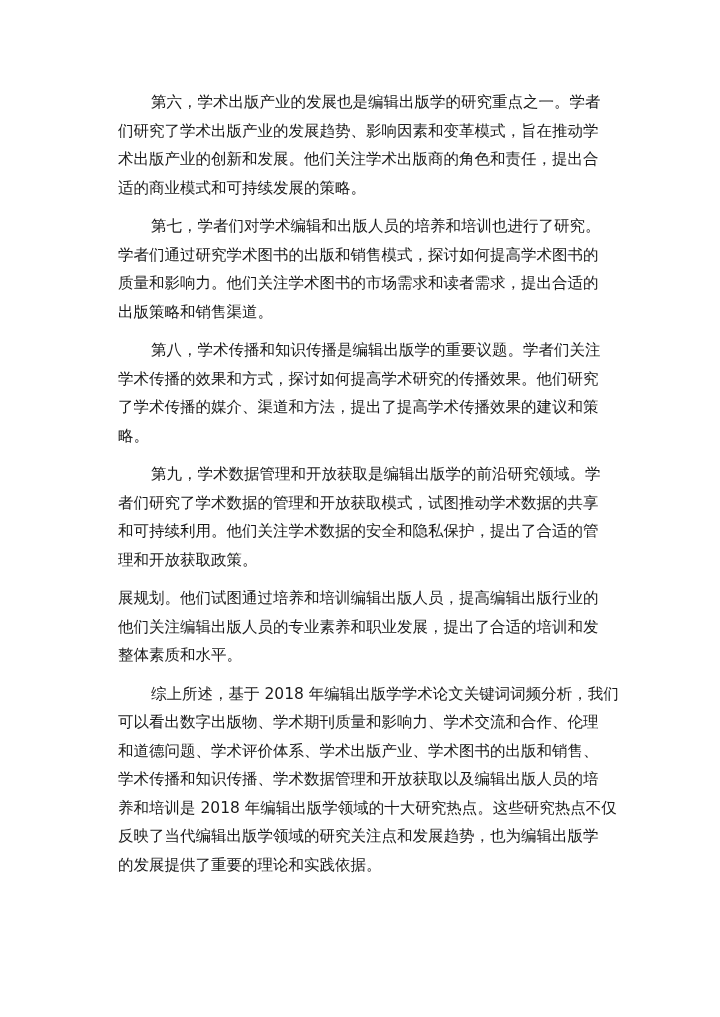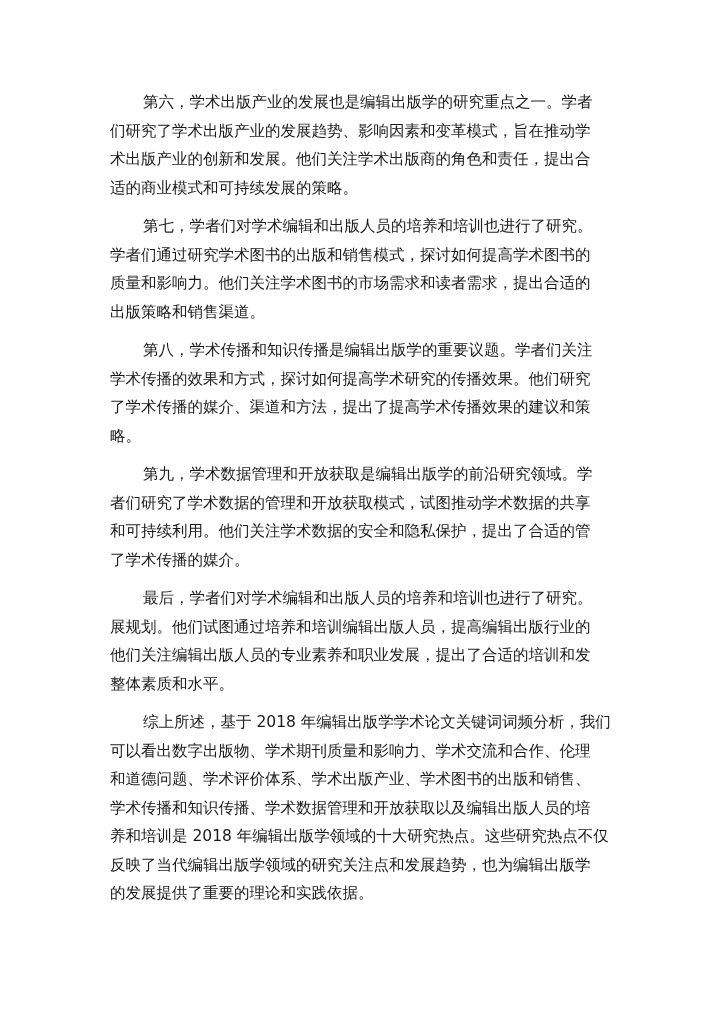--- a/index.html
+++ b/index.html
@@ -5,21 +5,21 @@
   html, body { margin: 0; padding: 0; background: #ffffff; }
   body { width: 720px; height: 1017px; position: relative; overflow: hidden; }
   .page {
     position: absolute; left: 0; top: 0; width: 720px; height: 1017px;
     background: #ffffff;
   }
   .content {
     position: absolute; left: 110px; top: 88px; width: 500px;
   }
   .para {
-    margin: 0 0 10px 0;
+    margin: 0 0 10px 8px;
     font-family: "DejaVu Sans", sans-serif;
     font-size: 15.5px;
     line-height: 28.5px;
     color: #1a1a1a;
   }
   .line { display: block; white-space: nowrap; height: 28.5px; }
   .line.first { padding-left: 33px; }
 </style>
 </head>
 <body>
@@ -45,25 +45,24 @@
       <span class="line first">第八，学术传播和知识传播是编辑出版学的重要议题。学者们关注</span>
       <span class="line">学术传播的效果和方式，探讨如何提高学术研究的传播效果。他们研究</span>
       <span class="line">了学术传播的媒介、渠道和方法，提出了提高学术传播效果的建议和策</span>
       <span class="line">略。</span>
     </p>
 
     <p class="para">
       <span class="line first">第九，学术数据管理和开放获取是编辑出版学的前沿研究领域。学</span>
       <span class="line">者们研究了学术数据的管理和开放获取模式，试图推动学术数据的共享</span>
       <span class="line">和可持续利用。他们关注学术数据的安全和隐私保护，提出了合适的管</span>
-      <span class="line">了学术传播的媒介。</span>
+      <span class="line">理和开放获取政策。</span>
     </p>
 
     <p class="para">
-      <span class="line first">最后，学者们对学术编辑和出版人员的培养和培训也进行了研究。</span>
       <span class="line">展规划。他们试图通过培养和培训编辑出版人员，提高编辑出版行业的</span>
       <span class="line">他们关注编辑出版人员的专业素养和职业发展，提出了合适的培训和发</span>
       <span class="line">整体素质和水平。</span>
     </p>
 
     <p class="para">
       <span class="line first">综上所述，基于 2018 年编辑出版学学术论文关键词词频分析，我们</span>
       <span class="line">可以看出数字出版物、学术期刊质量和影响力、学术交流和合作、伦理</span>
       <span class="line">和道德问题、学术评价体系、学术出版产业、学术图书的出版和销售、</span>
       <span class="line">学术传播和知识传播、学术数据管理和开放获取以及编辑出版人员的培</span>

